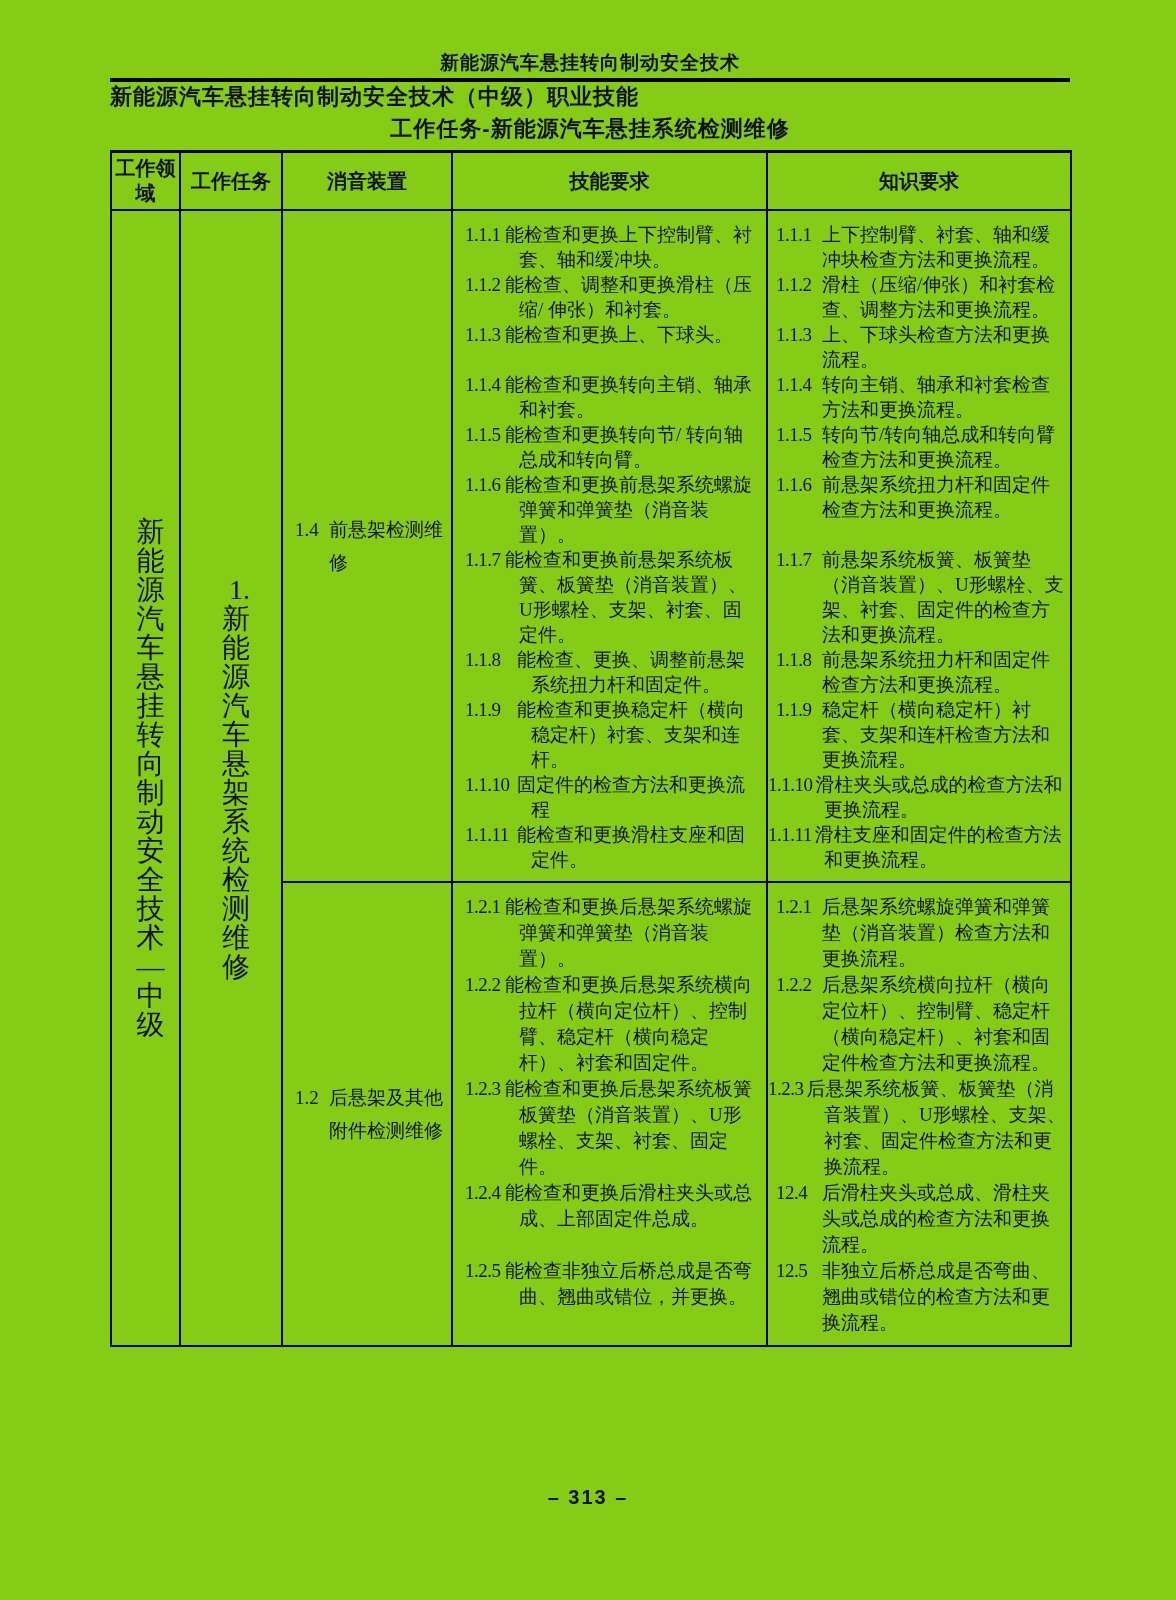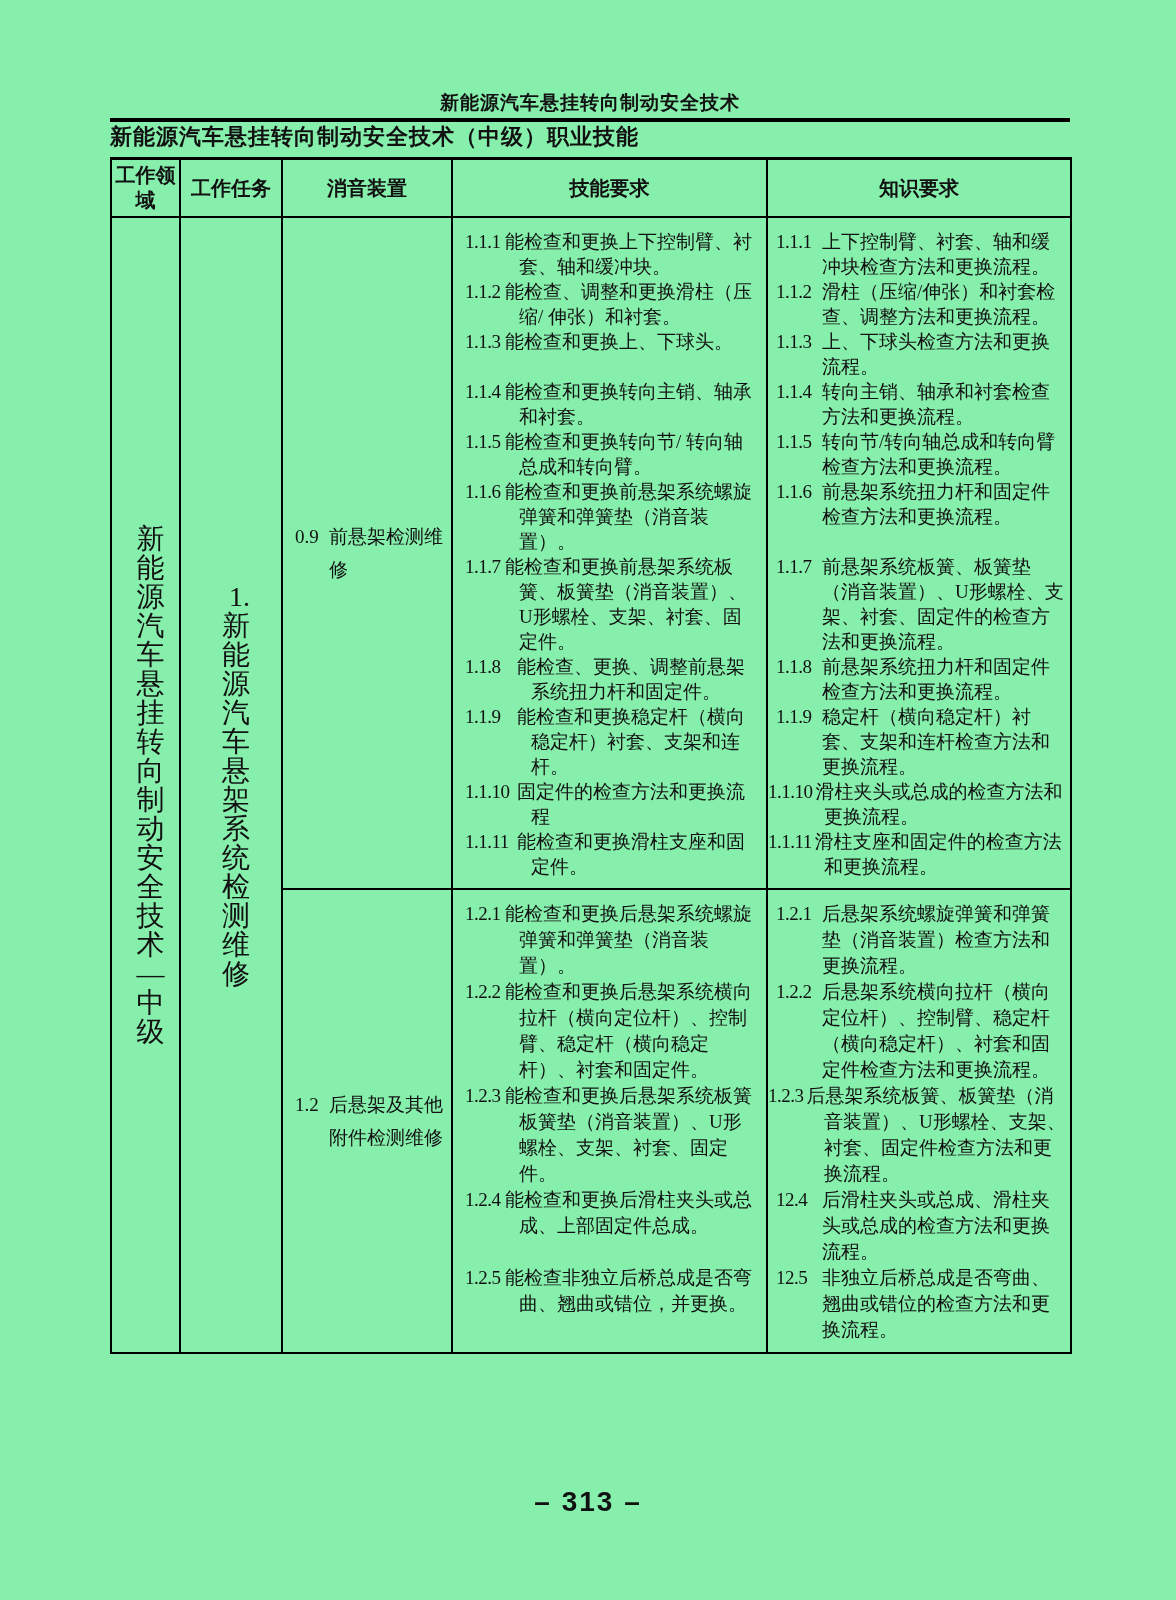--- a/index.html
+++ b/index.html
@@ -1,19 +1,19 @@
 <!DOCTYPE html>
 <html><head>
 <meta charset="utf-8">
 <style>
   * { margin:0; padding:0; box-sizing:border-box; }
   html,body { background:#e8e8e8; }
   .page {
-    position:relative; width:1176px; height:1600px; background:#86efac;
-    margin:0 auto; padding:92px 106px 0 110px; overflow:hidden;
+    position:relative; width:1176px; height:1600px; background:#84cc16;
+    margin:0 auto; padding:52px 106px 0 110px; overflow:hidden;
     font-family:"Liberation Serif","DejaVu Serif",serif; color:#111;
   }
   .running-header {
     text-align:center; font-family:"Liberation Sans","DejaVu Sans",sans-serif;
     font-weight:bold; font-size:19px; line-height:22px; letter-spacing:1px;
   }
   .rule { height:4px; background:#000; margin-top:4px; width:960px; }
   .doc-title {
     margin-top:2px; font-family:"Liberation Sans","DejaVu Sans",sans-serif;
     font-weight:bold; font-size:22px; line-height:25px; letter-spacing:1px;
@@ -50,32 +50,33 @@
   .sc .num { flex:0 0 52px; padding-left:12px; letter-spacing:-0.5px; }
   .sc.wide .num { flex-basis:64px; }
   .sc .txt { flex:1; padding-left:14px; text-indent:-14px; }
   .kc { display:flex; padding-left:8px; padding-right:2px; }
   .kc .num { flex:0 0 46px; letter-spacing:-0.5px; }
   .kc .txt { flex:1; }
   .kc.runin { display:block; padding-left:56px; padding-right:3px; text-indent:-56px; }
   .kc.runin .num { margin-right:3px; letter-spacing:-0.5px; }
   .page-number {
     position:absolute; left:0; right:0; top:1486px; text-align:center;
-    font-size:28px; font-weight:bold; letter-spacing:2px;
+    font-size:20px; font-weight:bold; letter-spacing:2px;
     font-family:"Liberation Sans","DejaVu Sans",sans-serif;
   }
 </style>
 </head>
 <body>
 
 <div class="page">
 
   <div class="running-header">新能源汽车悬挂转向制动安全技术</div>
   <div class="rule"></div>
   <div class="doc-title">新能源汽车悬挂转向制动安全技术（中级）职业技能</div>
+  <div class="doc-subtitle">工作任务-新能源汽车悬挂系统检测维修</div>
 
   <table class="work-table">
     <colgroup>
       <col style="width:69px">
         <col style="width:102px">
         <col style="width:170px">
         <col style="width:315px">
         <col style="width:304px">
     </colgroup>
     <thead>
@@ -90,21 +91,21 @@
     <tbody>
       <tr>
         <td class="va" rowspan="2">
           <div class="vert">新能源汽车悬挂转向制动安全技术—中级</div>
         </td>
         <td class="wt" rowspan="2">
           <div class="vert">1.新能源汽车悬架系统检测维修</div>
         </td>
         <td class="js">
           <div class="js-item">
-            <span class="js-num">0.9</span>
+            <span class="js-num">1.4</span>
             <span class="js-txt">前悬架检测维修</span>
           </div>
         </td>
         <td class="sec" colspan="2">
           <div class="pairs sec1">
             <div class="sc">
                 <span class="num">1.1.1</span>
                 <span class="txt">能检查和更换上下控制臂、衬套、轴和缓冲块。</span>
               </div>
             <div class="kc">

